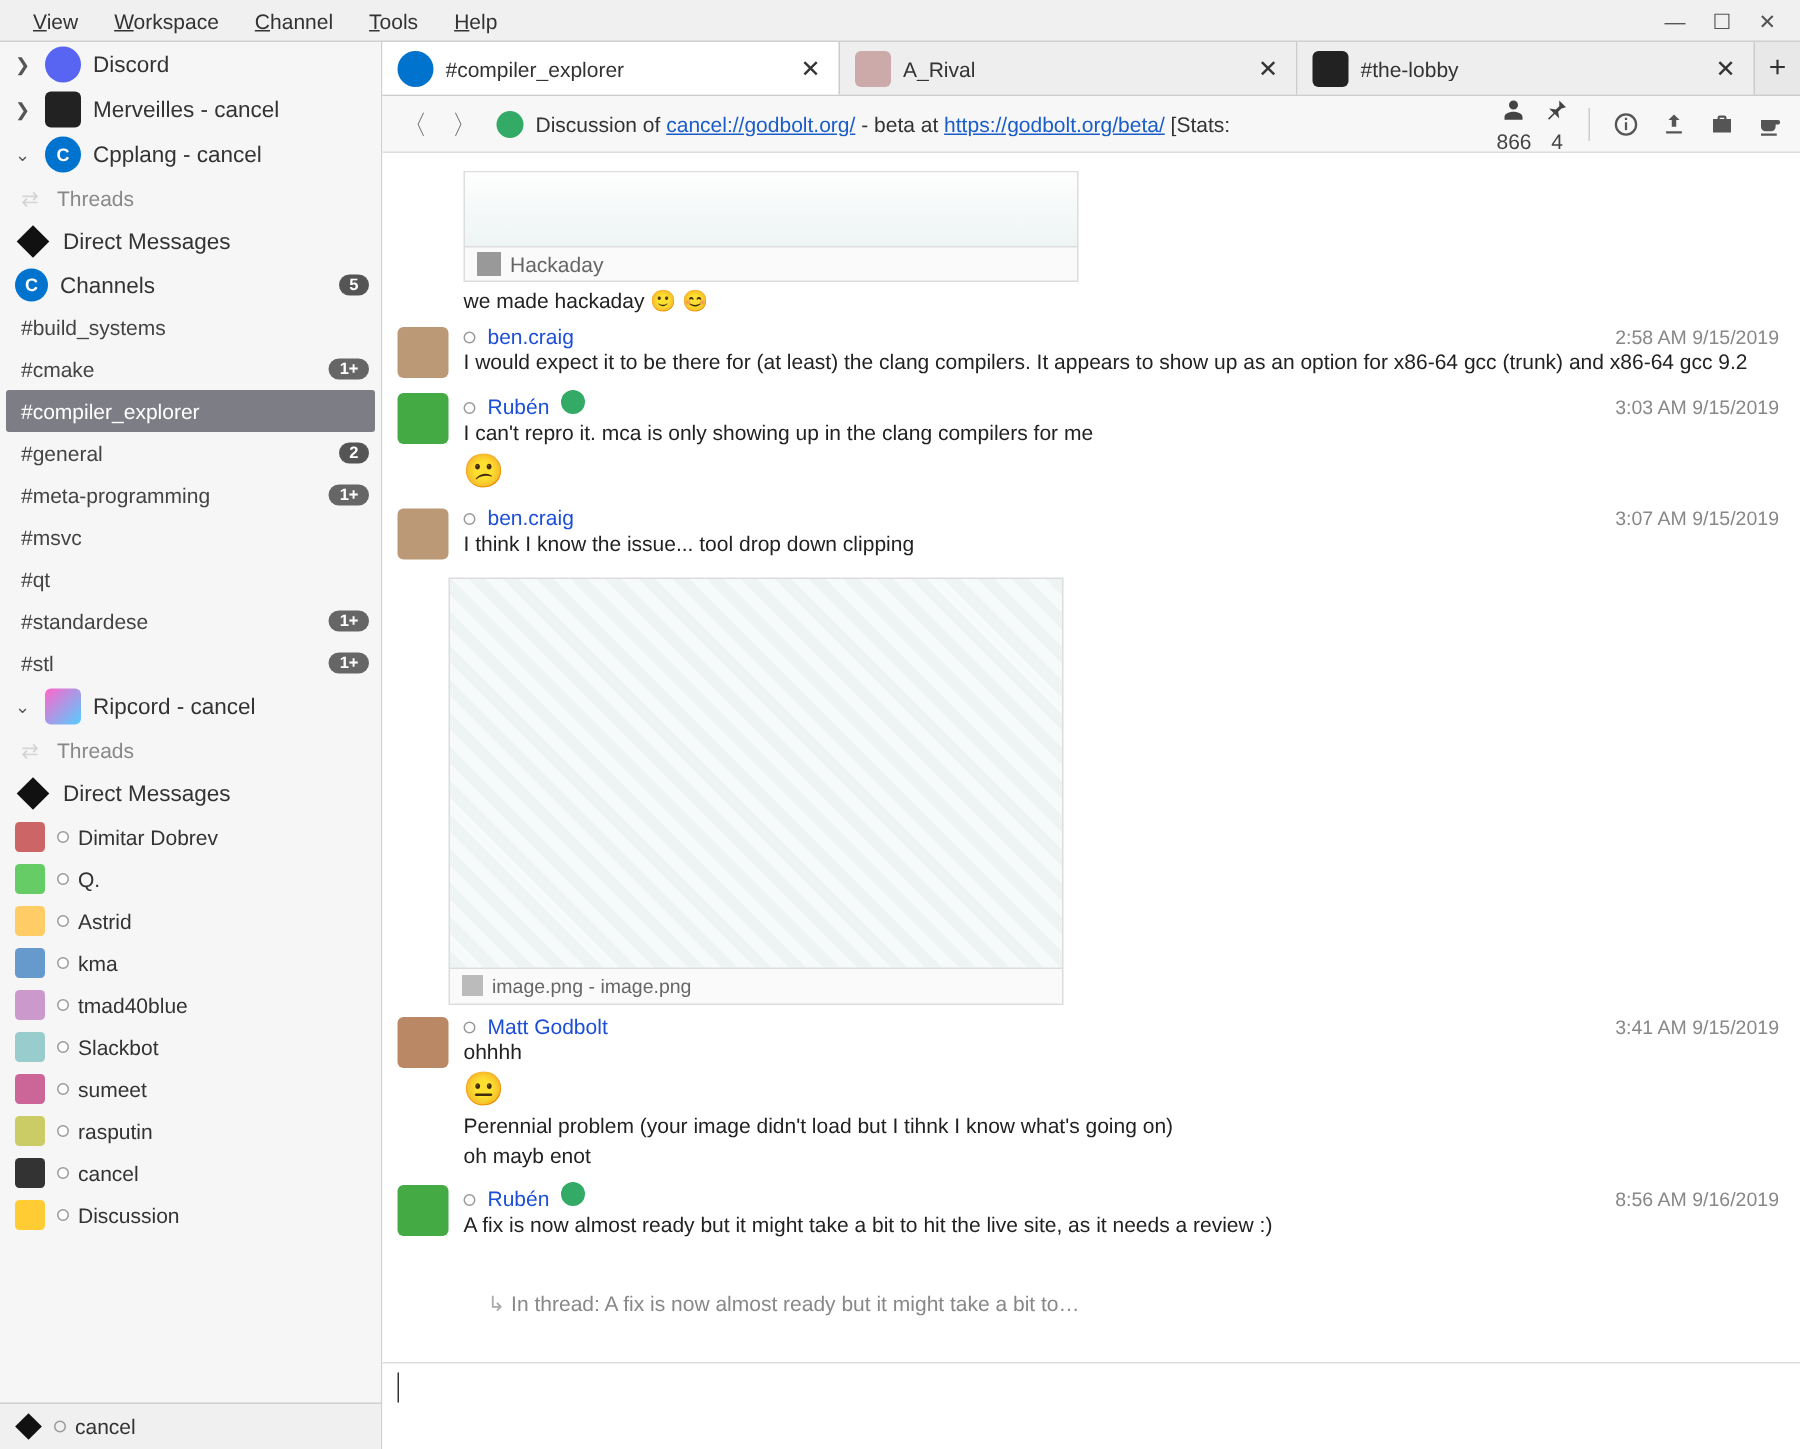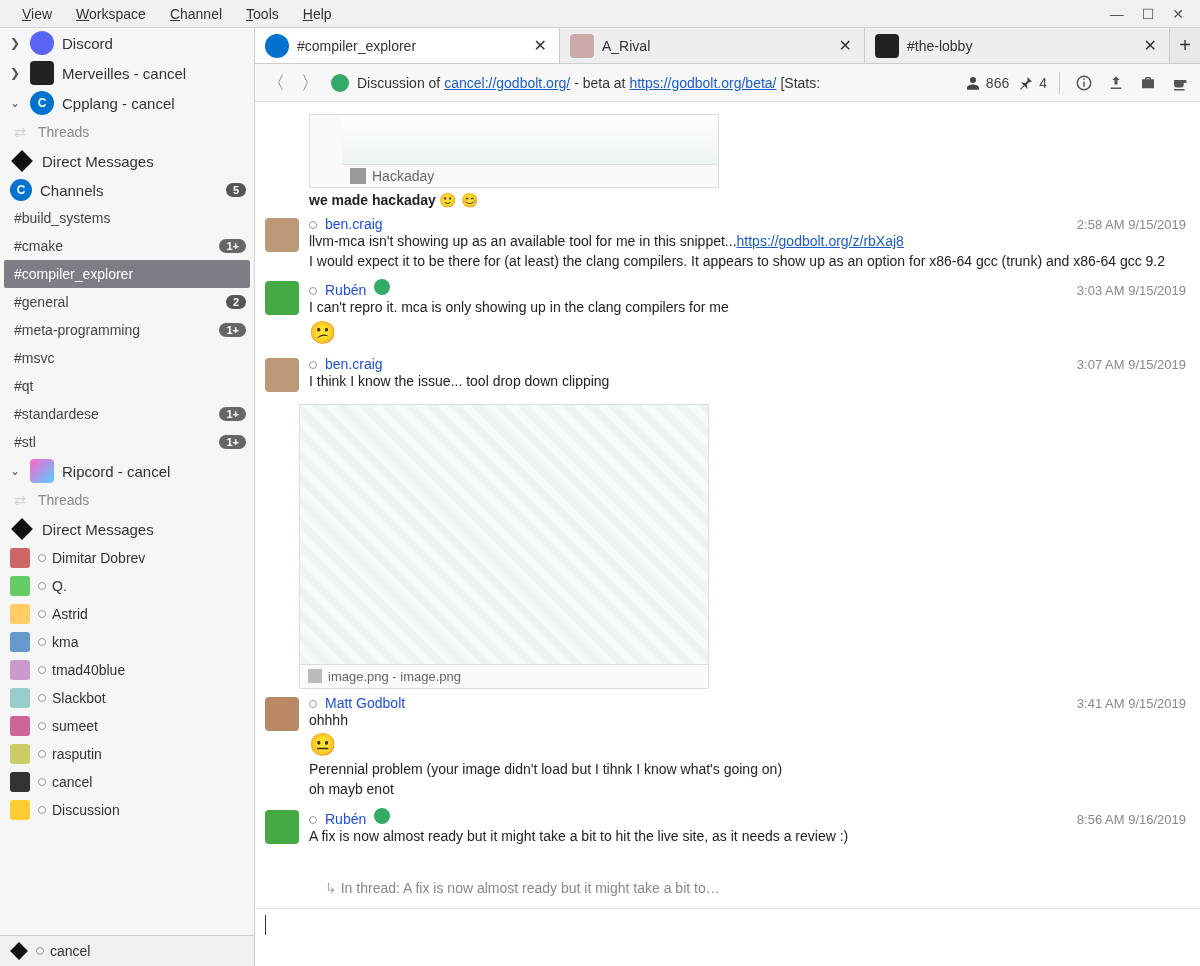--- a/index.html
+++ b/index.html
@@ -165,21 +165,21 @@
   height: 38px;
   background:#f7f7f7;
 }
 .topicbar .nav-btn { color:#777; font-size:18px; cursor:pointer; padding:0 4px;}
 .topicbar .topic-icon { width:18px; height:18px; border-radius:50%; background:#3a6;}
 .topicbar .topic-text {
   flex: 1; white-space: nowrap; overflow: hidden; text-overflow: ellipsis;
   color:#333; font-size:14px;
 }
 .topicbar .topic-text a { color:#1a5dc8; text-decoration:underline;}
-.topicbar .stat { display:flex; align-items:center; gap:4px; color:#444;}
+.topicbar .stat { display:flex; align-items:center; gap:4px; color:#444;flex-direction:column;}
 .topicbar .stat svg, .topicbar .tb-icon svg { width:18px; height:18px; }
 .topicbar .divider { width:1px; height:22px; background:#ccc; margin:0 4px;}
 .topicbar .tb-icon { color:#555; cursor:pointer; padding:0 3px; display:flex;}
 
 
 .messages {
   flex: 1; overflow-y: auto; padding: 6px 0 0 0;
   background:#fff;
 }
 .msg-row {
@@ -191,21 +191,21 @@
   margin-top:2px;
 }
 .msg-body { flex:1; min-width:0; }
 .msg-head { display:flex; align-items:baseline; gap:8px;}
 .msg-head .presence-dot {width:8px;height:8px;border-radius:50%;border:1px solid #999;background:#fff;}
 .msg-author { font-weight:normal; color:#1d4ed8;}
 .msg-badge {width:16px;height:16px;border-radius:50%;background:#3a6;display:inline-block;}
 .msg-time { margin-left:auto; color:#888; font-size:13px; white-space:nowrap;}
 .msg-text { color:#222; line-height:1.4; }
 .msg-text a {color:#1a5dc8; text-decoration:underline;}
-.msg-continuation { padding-left: 54px; padding-right:14px; padding-bottom:6px; color:#222;font-weight:bold;}
+.msg-continuation { padding-left: 54px; padding-right:14px; padding-bottom:6px; color:#222;}
 .msg-react { font-size:22px; padding:2px 0;}
 .attachment {
   margin: 6px 0 4px 44px;
   border:1px solid #ddd; background:#fafafa;
   width:410px;
 }
 .attachment-img-placeholder {
   height:260px;
   background: repeating-linear-gradient(45deg,#eef4f4,#eef4f4 8px,#f6fafa 8px,#f6fafa 16px);
   border-bottom:1px solid #ddd;
@@ -472,37 +472,36 @@
           </svg>
         </span>
       <span class="tb-icon">
           <svg viewBox="0 0 24 24">
             <path d="M4 8h13v6a4 4 0 0 1-4 4H8a4 4 0 0 1-4-4zm13 0h2a2 2 0 0 1 0 4h-2zM4 20h14v2H4z"></path>
           </svg>
         </span>
     </div>
 
     <div class="messages" id="messages-host">
-        <div class="attachment" style="margin-left: 54px; padding-left: 32px;">
+        <div class="attachment" style="margin-left: 54px;">
           <div class="attachment-img-small"></div>
           <div class="hackaday-row">
             <span class="hk-icon"></span>
             <span>Hackaday</span>
           </div>
         </div>
         <div class="msg-continuation">we made hackaday 🙂 😊</div>
         <div class="msg-row">
           <div class="msg-avatar" style="background: rgb(187, 153, 119);"></div>
           <div class="msg-body">
             <div class="msg-head">
               <span class="presence-dot"></span>
               <span class="msg-author">ben.craig</span>
               <span class="msg-time">2:58 AM   9/15/2019</span>
             </div>
-            <div class="msg-text">llvm-mca isn't showing up as an available tool for me in this snippet...<a>https://godbolt.org/z/rbXaj8</a></div>
             <div class="msg-text">I would expect it to be there for (at least) the clang compilers.  It appears to show up as an option for x86-64 gcc (trunk) and x86-64 gcc 9.2</div>
           </div>
         </div>
         <div class="msg-row">
           <div class="msg-avatar" style="background: rgb(68, 170, 68);"></div>
           <div class="msg-body">
             <div class="msg-head">
               <span class="presence-dot"></span>
               <span class="msg-author">Rubén</span>
               <span class="msg-badge"></span>

